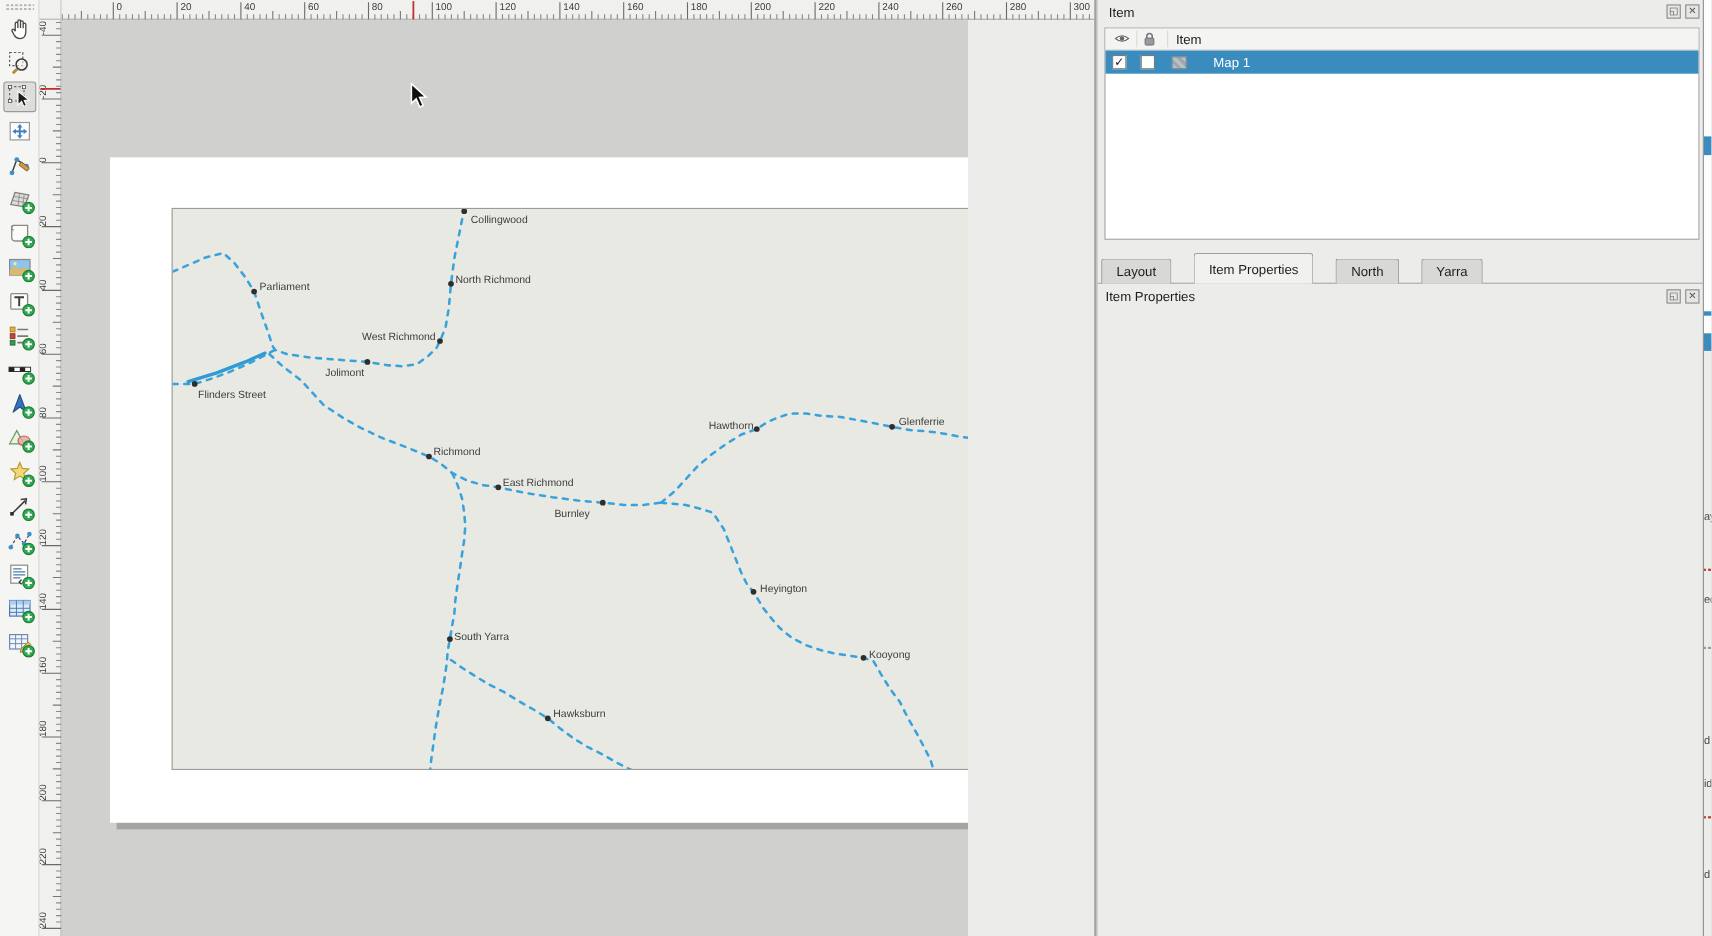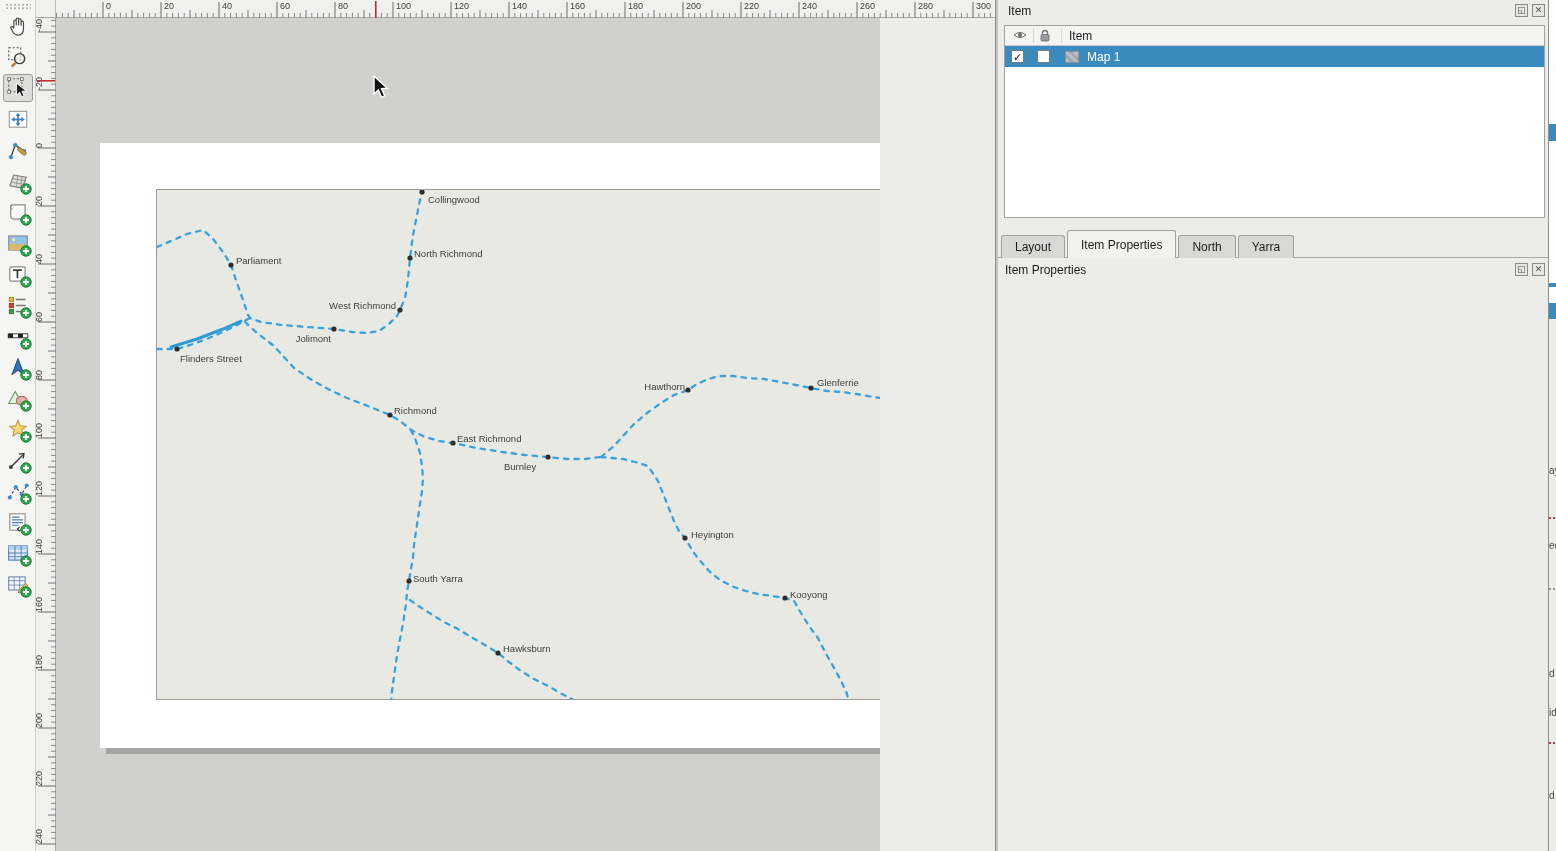--- a/index.html
+++ b/index.html
@@ -57,26 +57,26 @@
   .hicon { position:absolute; top:3px; }
   #col-item-label { position:absolute; left:64px; top:3px; }
   .item-row { height:21px; display:flex; align-items:center; cursor:pointer; position:relative; }
   .item-row.selected { background:#3a8cbe; color:#ffffff; }
   .cb { width:13px; height:13px; background:#ffffff; border:1px solid #7a7a78;
         margin-left:6px; font-size:11px; line-height:12px; text-align:center; color:#111; cursor:pointer; }
   .cb.c2 { margin-left:13px; }
   .rowicon { width:14px; height:12px; margin-left:15px;
              background:repeating-linear-gradient(45deg,#b9c0c5 0 3px,#9fa8ae 3px 6px);
              border:1px solid #8a9096; }
-  .row-label { margin-left:8px; font-size:12px; }
+  .row-label { margin-left:24px; font-size:12px; }
 
   
   #tabline { position:absolute; left:0; top:257px; width:550px; height:1px; background:#a8a8a6; z-index:1; }
   #tabbar { position:absolute; left:3px; top:230px; height:28px; display:flex;
-            align-items:flex-end; gap:2px; z-index:2; }
+            align-items:flex-end; gap:20px; z-index:2; }
   .tab { background:#d8d8d6; border:1px solid #a0a09e; border-bottom:none;
          border-radius:3px 3px 0 0; height:23px; padding:4px 13px 0 13px;
          font-size:12px; color:#1c1c1c; cursor:pointer; white-space:nowrap; }
   .tab.active { background:#f1f1ef; height:28px; padding-top:7px; }
 
   #ip-titlebar { position:absolute; left:0; top:261px; width:550px; height:20px; }
   #ip-titlebar .panel-title { left:7px; top:2px; }
   #ip-titlebar .winbtns { top:2px; }
 
   

